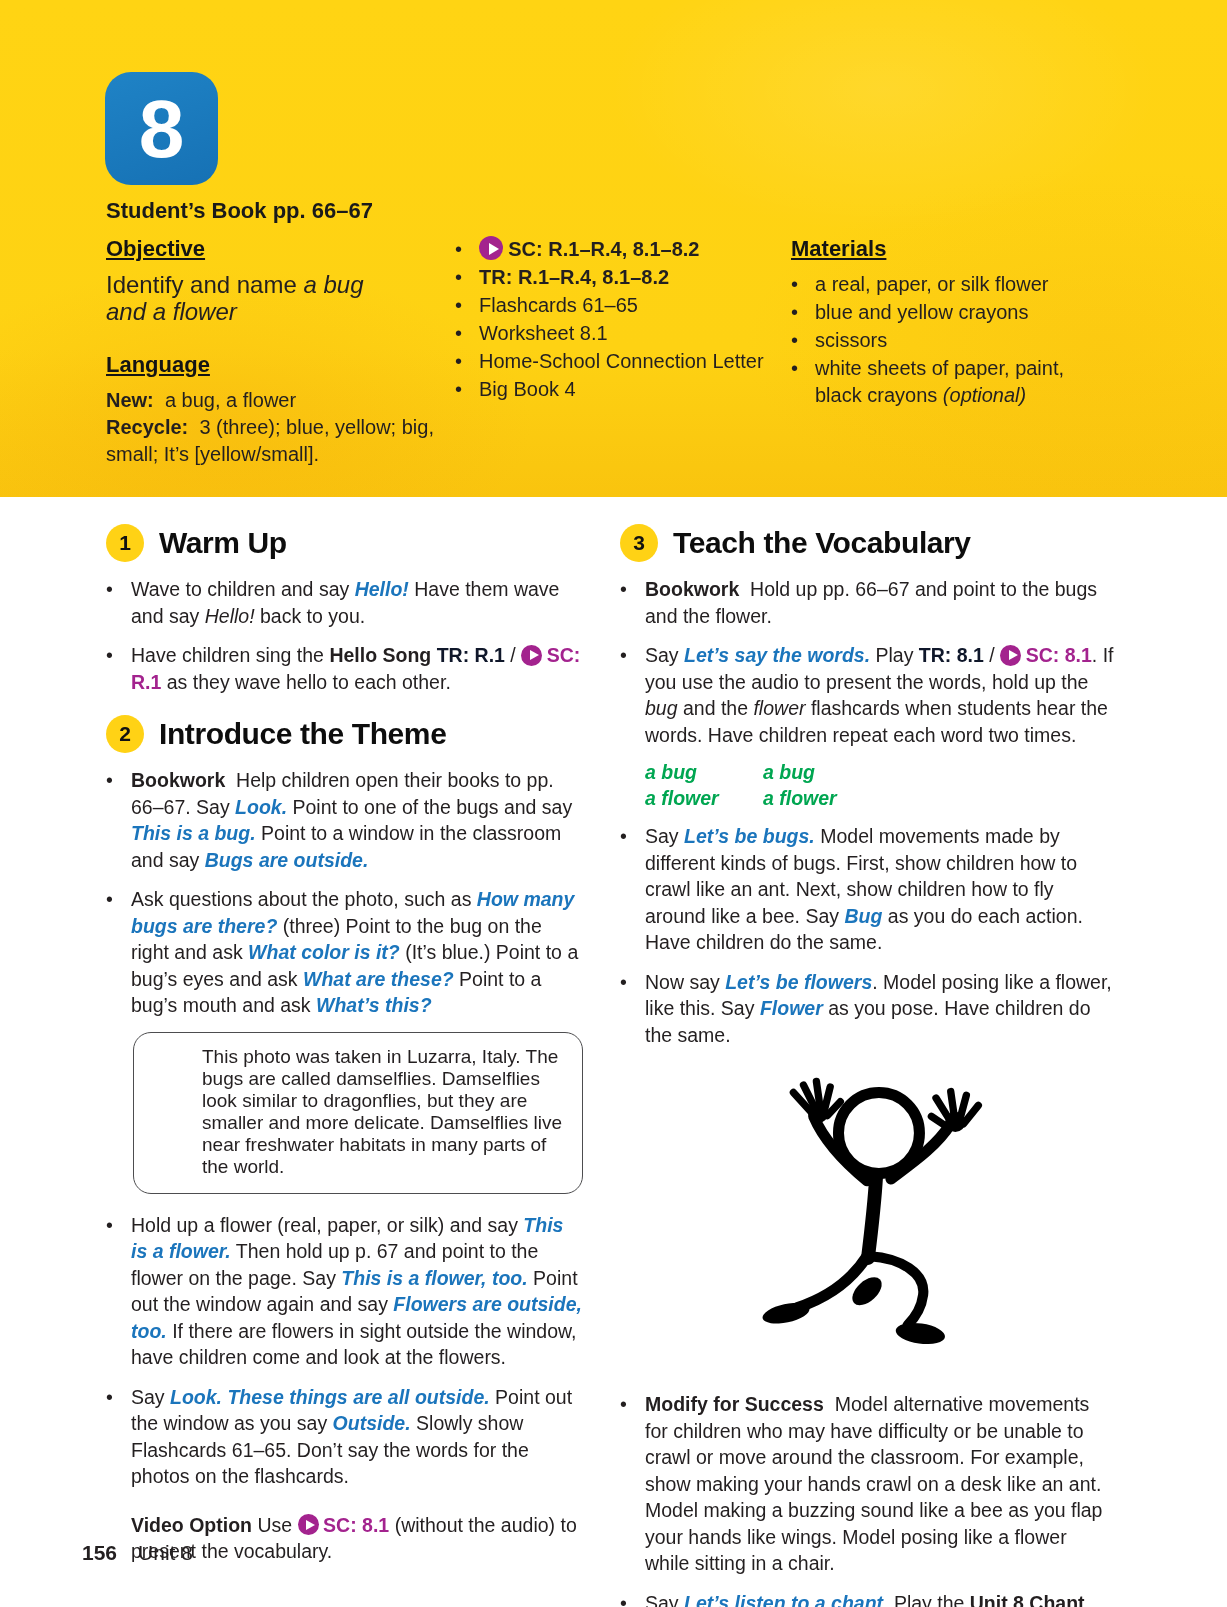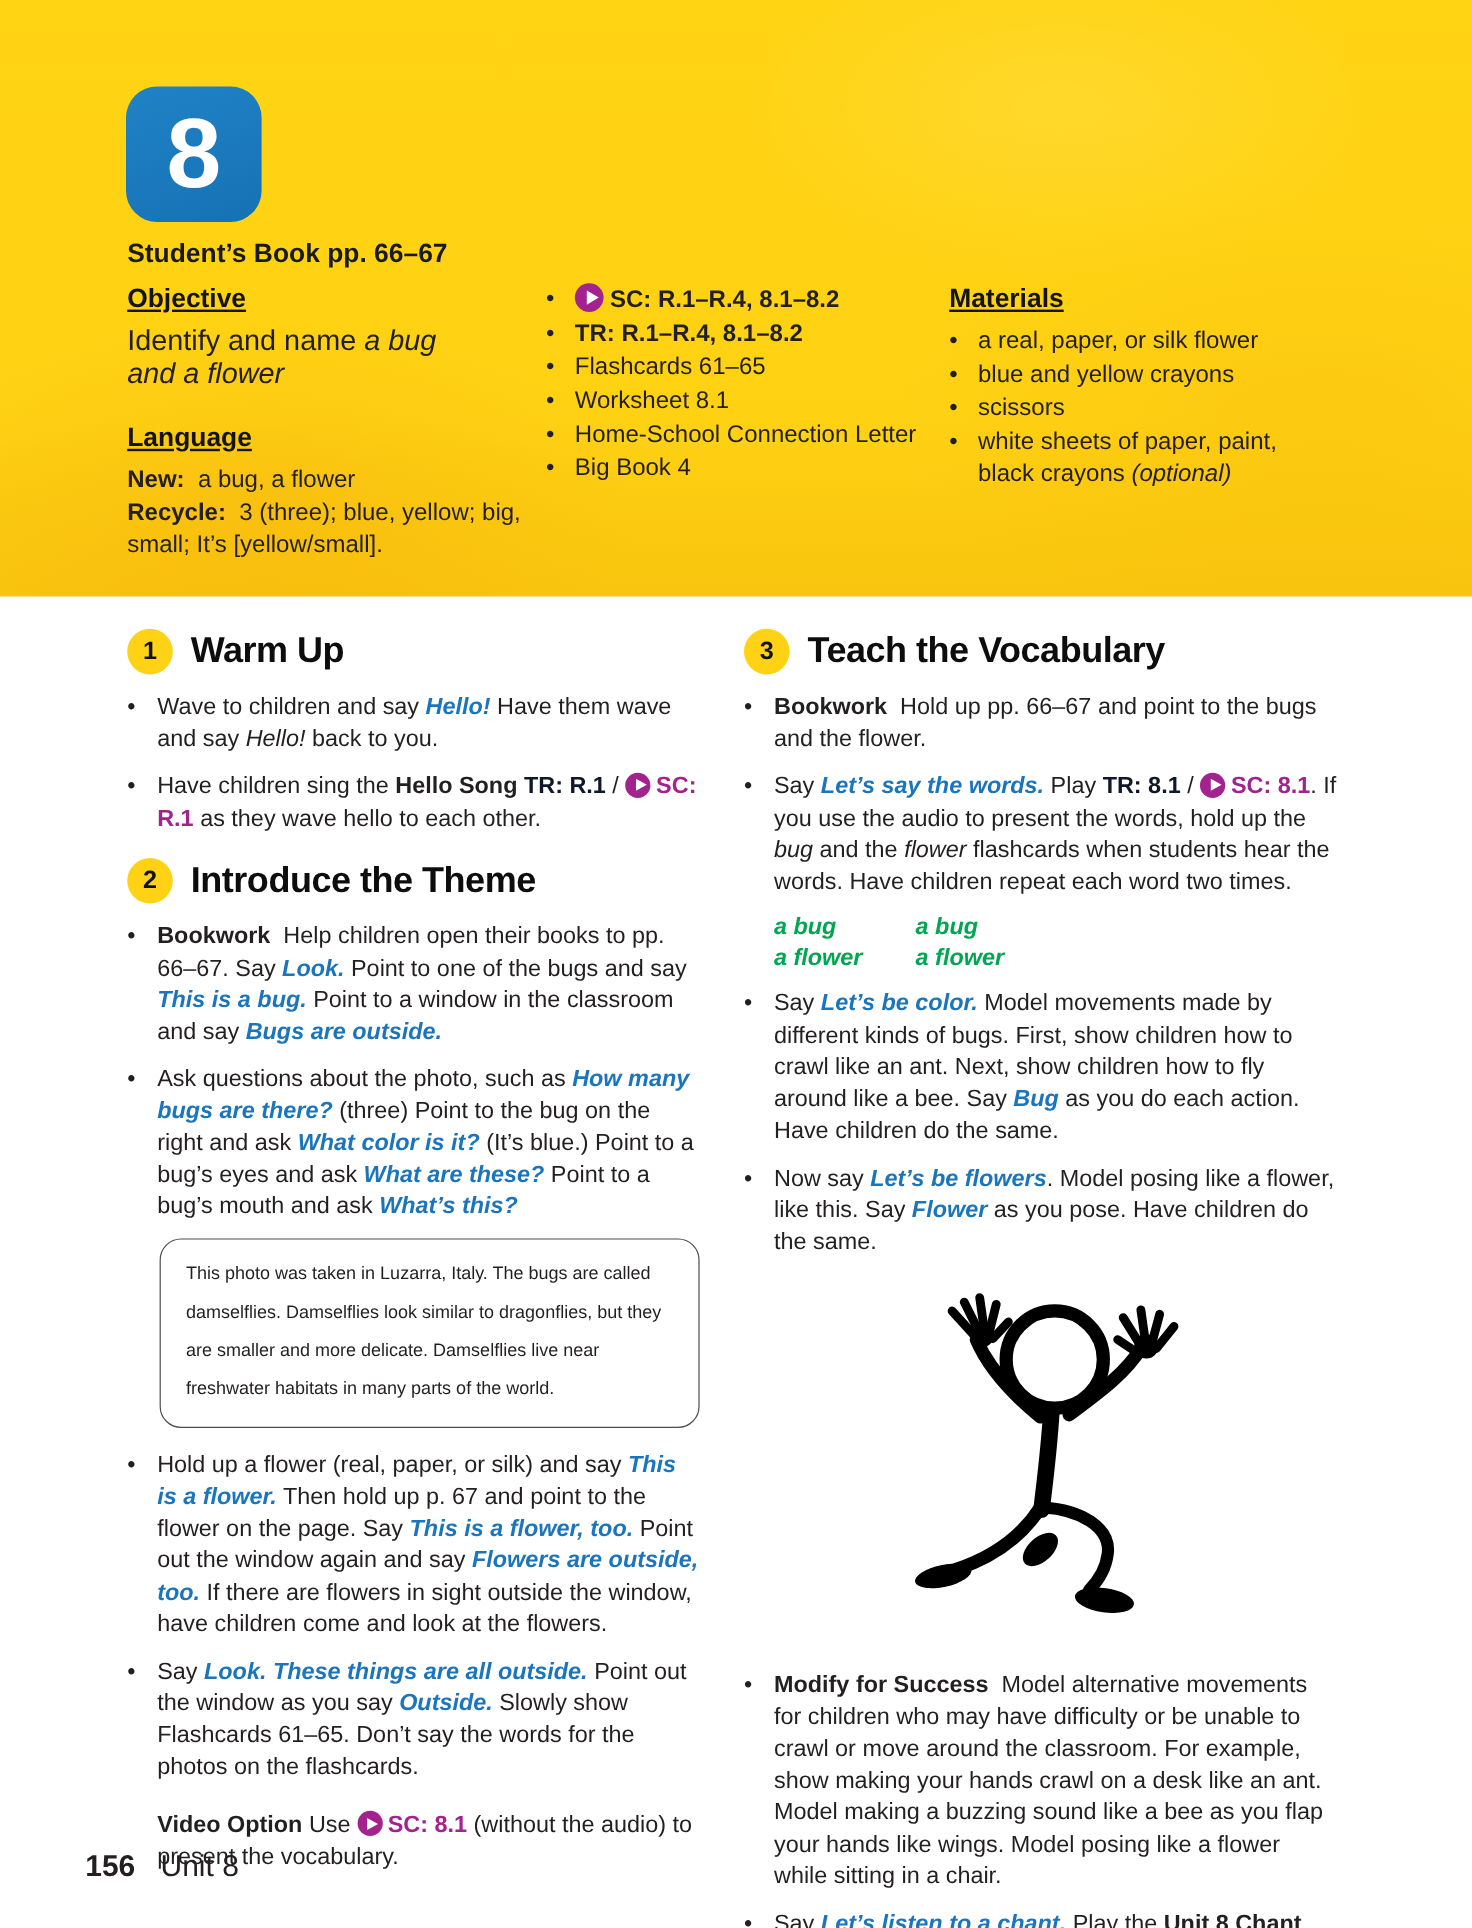--- a/index.html
+++ b/index.html
@@ -62,21 +62,21 @@
   .sec-title{font-size:30px; font-weight:bold; letter-spacing:-0.4px; color:#0d0d0d;}
   .m-bullet{display:flex; font-size:19.5px; line-height:26.5px; margin-bottom:13px;}
   .m-bullet .dot{width:25px; flex:none;}
   .m-bullet .btext{flex:1;}
   .m-para{font-size:19.5px; line-height:26.5px; margin:22px 0 13px 25px;}
   .photo-box{
     border:1.5px solid #4d4d4f; border-radius:18px;
     margin:6px 2px 18px 27px; padding:13px 18px 15px 21px;
   }
   .box-title{font-size:22px; font-weight:bold; margin-bottom:7px; color:#111;}
-  .box-body{font-size:15px; line-height:32px;}
+  .box-body{font-size:19px; line-height:22px;margin-left:47px;}
   .vocab{margin:-2px 0 12px 25px; font-size:19.5px; line-height:26px;}
   .vocab-row{}
   .vocab-cell{color:#00a651; font-style:italic; font-weight:bold;}
   .vocab-cell:first-child{display:inline-block; width:118px;}
   .figure-wrap{width:100%; display:flex; justify-content:center; margin:8px 0 26px 0;}
   
   .sg-p{}
   .sg-b{font-weight:bold;}
   .sg-i{font-style:italic;}
   .sg-bi{color:#1b75bc; font-style:italic; font-weight:bold;}
@@ -87,21 +87,21 @@
     background:#a3238e; border-radius:50%; position:relative;
     vertical-align:-0.18em; margin-right:0.22em;
   }
   .play-icon::after{
     content:''; position:absolute; left:40%; top:26%;
     border-left:0.45em solid #fff;
     border-top:0.26em solid transparent;
     border-bottom:0.26em solid transparent;
   }
   
-  .footer{position:absolute; left:71px; top:1541px; display:flex; font-size:25px;justify-content:flex-end;}
+  .footer{position:absolute; left:82px; top:1541px; display:flex; font-size:21px;justify-content:flex-end;}
   .footer .pg{font-weight:bold; margin-right:21px;}
 </style>
 </head>
 <body>
 
 <div class="page">
 
   <div class="hero">
     <div class="unit-badge">
       <span>8</span>
@@ -220,21 +220,21 @@
       <div class="m-bullet">
         <span class="dot">•</span>
         <span class="btext"><span class="sg-p">Say </span><span class="sg-bi">Let’s say the words.</span><span class="sg-p"> Play </span><span class="sg-gb">TR: 8.1</span><span class="sg-p"> / </span><span class="play-icon"></span><span class="sg-pb">SC: 8.1</span><span class="sg-p">. If you use the audio to present the words, hold up the </span><span class="sg-i">bug</span><span class="sg-p"> and the </span><span class="sg-i">flower</span><span class="sg-p"> flashcards when students hear the words. Have children repeat each word two times.</span></span>
       </div>
       <div class="vocab">
         <div class="vocab-row"><span class="vocab-cell">a bug</span><span class="vocab-cell">a bug</span></div>
         <div class="vocab-row"><span class="vocab-cell">a flower</span><span class="vocab-cell">a flower</span></div>
       </div>
       <div class="m-bullet">
         <span class="dot">•</span>
-        <span class="btext"><span class="sg-p">Say </span><span class="sg-bi">Let’s be color.</span><span class="sg-p"> Model movements made by different kinds of bugs. First, show children how to crawl like an ant. Next, show children how to fly around like a bee. Say </span><span class="sg-bi">Bug</span><span class="sg-p"> as you do each action. Have children do the same.</span></span>
+        <span class="btext"><span class="sg-p">Say </span><span class="sg-bi">Let’s be bugs.</span><span class="sg-p"> Model movements made by different kinds of bugs. First, show children how to crawl like an ant. Next, show children how to fly around like a bee. Say </span><span class="sg-bi">Bug</span><span class="sg-p"> as you do each action. Have children do the same.</span></span>
       </div>
       <div class="m-bullet">
         <span class="dot">•</span>
         <span class="btext"><span class="sg-p">Now say </span><span class="sg-bi">Let’s be flowers</span><span class="sg-p">. Model posing like a flower, like this. Say </span><span class="sg-bi">Flower</span><span class="sg-p"> as you pose. Have children do the same.</span></span>
       </div>
   <div class="figure-wrap">
     <svg viewBox="0 0 300 330" width="276" height="304" aria-hidden="true">
       <g fill="none" stroke="#000" stroke-linecap="round">
         <circle cx="163" cy="78" r="44" stroke-width="12"></circle>
         <path d="M160 124 C158 158 154 190 151 214" stroke-width="15"></path>

